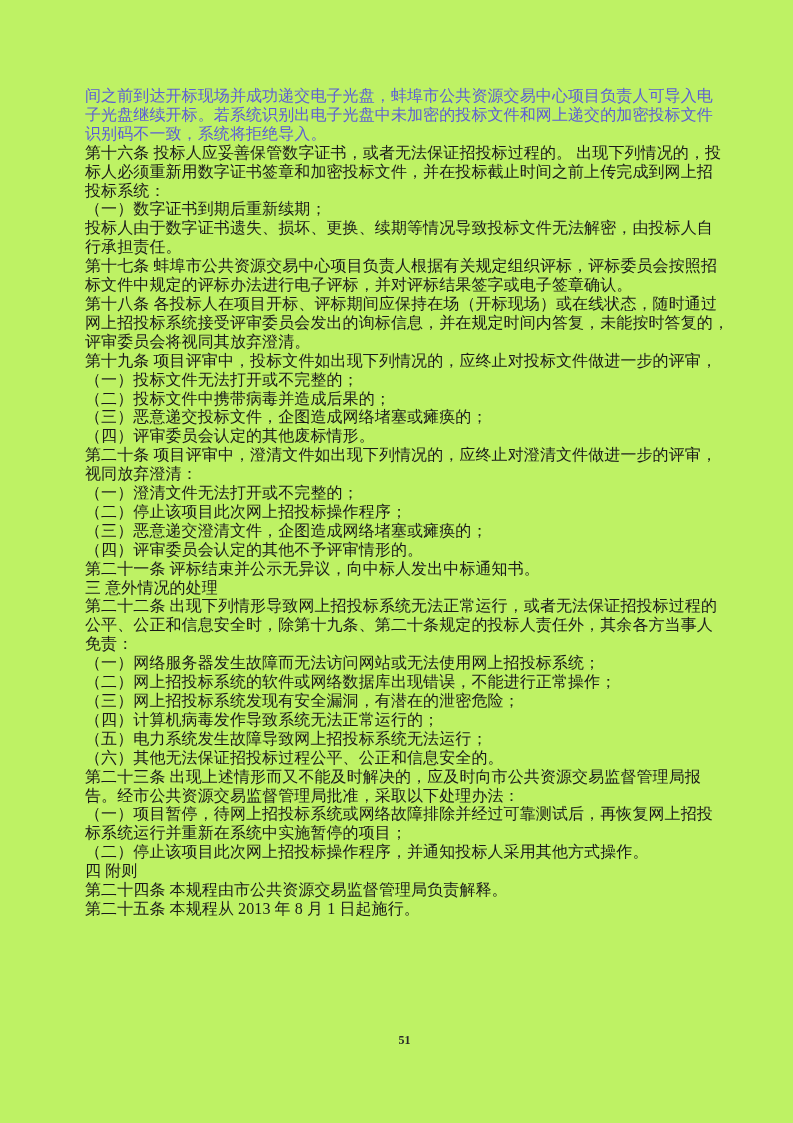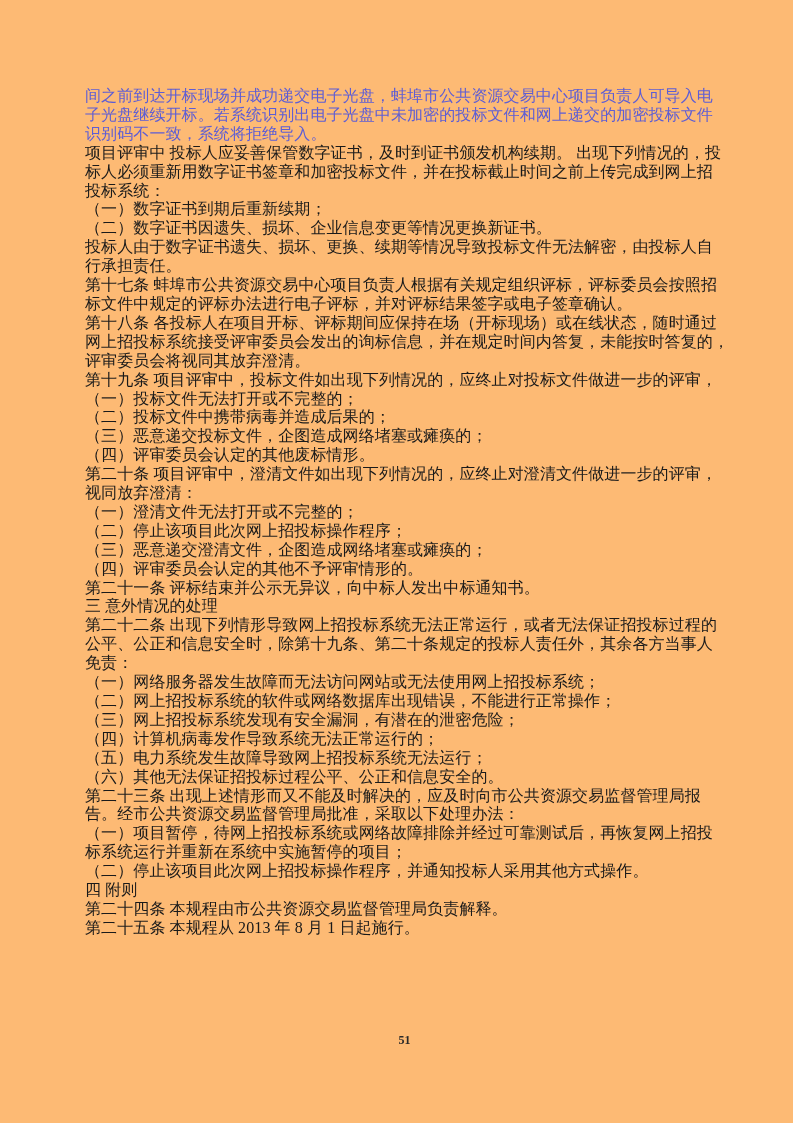--- a/index.html
+++ b/index.html
@@ -4,21 +4,21 @@
 <style>
   html, body {
     margin: 0;
     padding: 0;
     background: #ffffff;
   }
   .page {
     position: relative;
     width: 793px;
     height: 1123px;
-    background: #fdba74;
+    background: #bef264;
     overflow: hidden;
     font-family: "Liberation Serif", "DejaVu Serif", serif;
   }
   .content {
     position: absolute;
     left: 85px;
     top: 87px;
     width: 632px;
   }
   .line {
@@ -49,25 +49,24 @@
   }
 </style>
 </head>
 <body>
 
 <div class="page">
   <div class="content" id="doc-body">
       <div class="line blue">间之前到达开标现场并成功递交电子光盘，蚌埠市公共资源交易中心项目负责人可导入电</div>
       <div class="line blue">子光盘继续开标。若系统识别出电子光盘中未加密的投标文件和网上递交的加密投标文件</div>
       <div class="line blue">识别码不一致，系统将拒绝导入。</div>
-      <div class="line normal">项目评审中 投标人应妥善保管数字证书，及时到证书颁发机构续期。 出现下列情况的，投</div>
+      <div class="line normal">第十六条 投标人应妥善保管数字证书，或者无法保证招投标过程的。 出现下列情况的，投</div>
       <div class="line normal">标人必须重新用数字证书签章和加密投标文件，并在投标截止时间之前上传完成到网上招</div>
       <div class="line normal">投标系统：</div>
       <div class="line normal">（一）数字证书到期后重新续期；</div>
-      <div class="line normal">（二）数字证书因遗失、损坏、企业信息变更等情况更换新证书。</div>
       <div class="line normal">投标人由于数字证书遗失、损坏、更换、续期等情况导致投标文件无法解密，由投标人自</div>
       <div class="line normal">行承担责任。</div>
       <div class="line normal">第十七条 蚌埠市公共资源交易中心项目负责人根据有关规定组织评标，评标委员会按照招</div>
       <div class="line normal">标文件中规定的评标办法进行电子评标，并对评标结果签字或电子签章确认。</div>
       <div class="line normal">第十八条 各投标人在项目开标、评标期间应保持在场（开标现场）或在线状态，随时通过</div>
       <div class="line normal">网上招投标系统接受评审委员会发出的询标信息，并在规定时间内答复，未能按时答复的，</div>
       <div class="line normal">评审委员会将视同其放弃澄清。</div>
       <div class="line normal">第十九条 项目评审中，投标文件如出现下列情况的，应终止对投标文件做进一步的评审，</div>
       <div class="line normal">（一）投标文件无法打开或不完整的；</div>
       <div class="line normal">（二）投标文件中携带病毒并造成后果的；</div>

